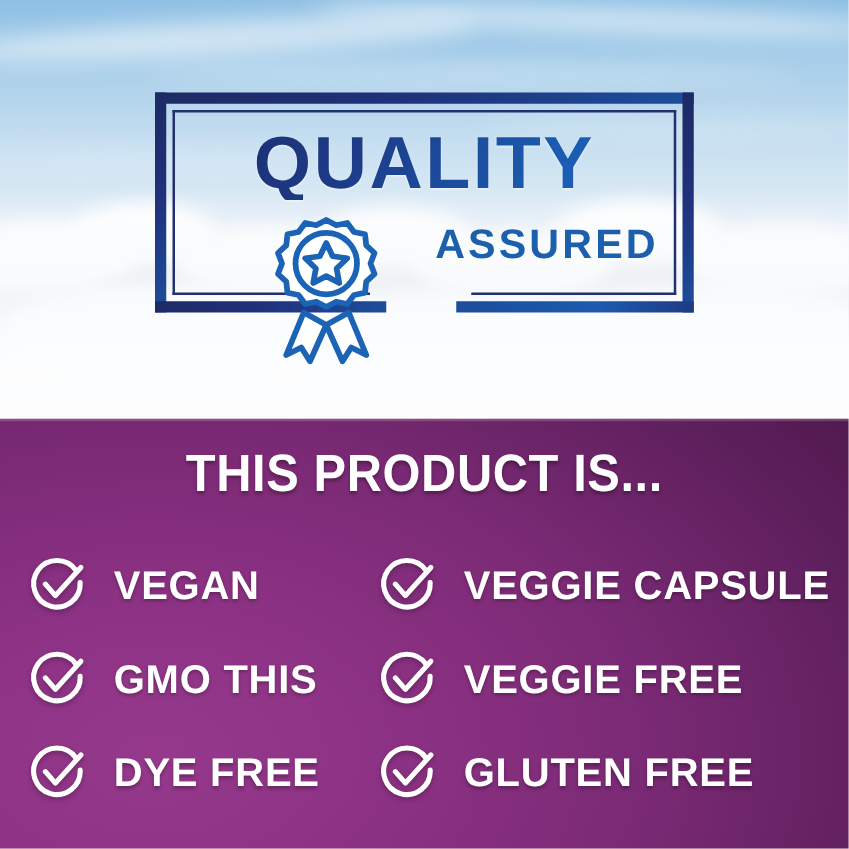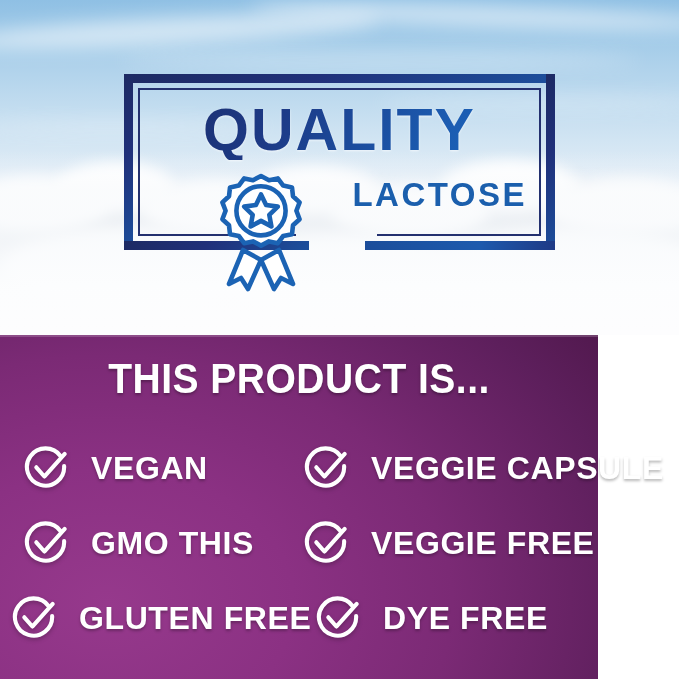--- a/index.html
+++ b/index.html
@@ -72,21 +72,21 @@
     font-weight:700;font-size:33px;line-height:34px;letter-spacing:2.5px;
     color:#1b5fad;
     text-shadow:0 1px 1px rgba(255,255,255,.7);
   }
 
   
   .medal{position:absolute;left:205px;top:168px;width:112px;height:126px;}
 
   
   .purple{
-    position:absolute;left:0;top:335px;width:598px;height:344px;
+    position:absolute;left:0;top:335px;width:679px;height:344px;
     background:
       radial-gradient(120% 150% at 18% 78%, #96398c 0%, #8b3183 26%, #7b2a75 48%, #5d1f5c 74%, #45123f 100%);
   }
   .ptopline{position:absolute;left:0;top:0;width:100%;height:2px;background:rgba(255,255,255,.18);}
   .heading{
     position:absolute;left:0;right:0;top:22px;text-align:center;
     font-family:"Liberation Sans Narrow","Liberation Sans", sans-serif;
     font-weight:700;font-size:42px;line-height:44px;letter-spacing:.5px;
     color:#ffffff;
     transform:scaleX(.93);
@@ -152,21 +152,21 @@
     <div class="fedge b1"></div>
     <div class="fedge b2"></div>
 
     <div class="kl t"></div>
     <div class="kl l"></div>
     <div class="kl r"></div>
     <div class="kl b1"></div>
     <div class="kl b2"></div>
 
     <div class="quality">QUALITY</div>
-    <div class="assured">LACTOSE</div>
+    <div class="assured">ASSURED</div>
   </div>
 
   <svg class="medal" viewBox="0 0 112 126">
     <g fill="none" stroke="#1b63b4" stroke-width="4.6" stroke-linejoin="round" stroke-linecap="round">
 
       <path d="M38 82 L24 116 L36 110 L43 121 L56 92 Z" fill="#ffffff"></path>
       <path d="M74 82 L88 116 L76 110 L69 121 L56 92 Z" fill="#ffffff"></path>
 
       <path fill="#ffffff" d="M56 8
         L64.0 12.2 L72.8 10.4 L78.2 17.6 L87.0 19.4 L88.0 28.3 L94.6 34.4
@@ -212,32 +212,32 @@
       </div>
 
       <div class="cell c1">
         <svg class="chk" viewBox="0 0 48 48">
           <path d="M38.5 12.5 A19 19 0 1 0 42 22.6" fill="none" stroke="#ffffff" stroke-width="4.2" stroke-linecap="round"></path>
           <path d="M13.6 23.8 L21.8 33.2 L42.6 10.2" fill="none" stroke="#ffffff" stroke-width="4.2" stroke-linecap="round" stroke-linejoin="round"></path>
         </svg>
         <span class="lbl">VEGGIE FREE</span>
       </div>
 
+      <div class="cell c0">
+        <svg class="chk" viewBox="0 0 48 48">
+          <path d="M38.5 12.5 A19 19 0 1 0 42 22.6" fill="none" stroke="#ffffff" stroke-width="4.2" stroke-linecap="round"></path>
+          <path d="M13.6 23.8 L21.8 33.2 L42.6 10.2" fill="none" stroke="#ffffff" stroke-width="4.2" stroke-linecap="round" stroke-linejoin="round"></path>
+        </svg>
+        <span class="lbl">DYE FREE</span>
+      </div>
+
       <div class="cell c1">
         <svg class="chk" viewBox="0 0 48 48">
           <path d="M38.5 12.5 A19 19 0 1 0 42 22.6" fill="none" stroke="#ffffff" stroke-width="4.2" stroke-linecap="round"></path>
           <path d="M13.6 23.8 L21.8 33.2 L42.6 10.2" fill="none" stroke="#ffffff" stroke-width="4.2" stroke-linecap="round" stroke-linejoin="round"></path>
         </svg>
         <span class="lbl">GLUTEN FREE</span>
-      </div>
-
-      <div class="cell c0">
-        <svg class="chk" viewBox="0 0 48 48">
-          <path d="M38.5 12.5 A19 19 0 1 0 42 22.6" fill="none" stroke="#ffffff" stroke-width="4.2" stroke-linecap="round"></path>
-          <path d="M13.6 23.8 L21.8 33.2 L42.6 10.2" fill="none" stroke="#ffffff" stroke-width="4.2" stroke-linecap="round" stroke-linejoin="round"></path>
-        </svg>
-        <span class="lbl">DYE FREE</span>
       </div>
 
     </div>
   </div>
 
 </div>
 
 </body></html>

